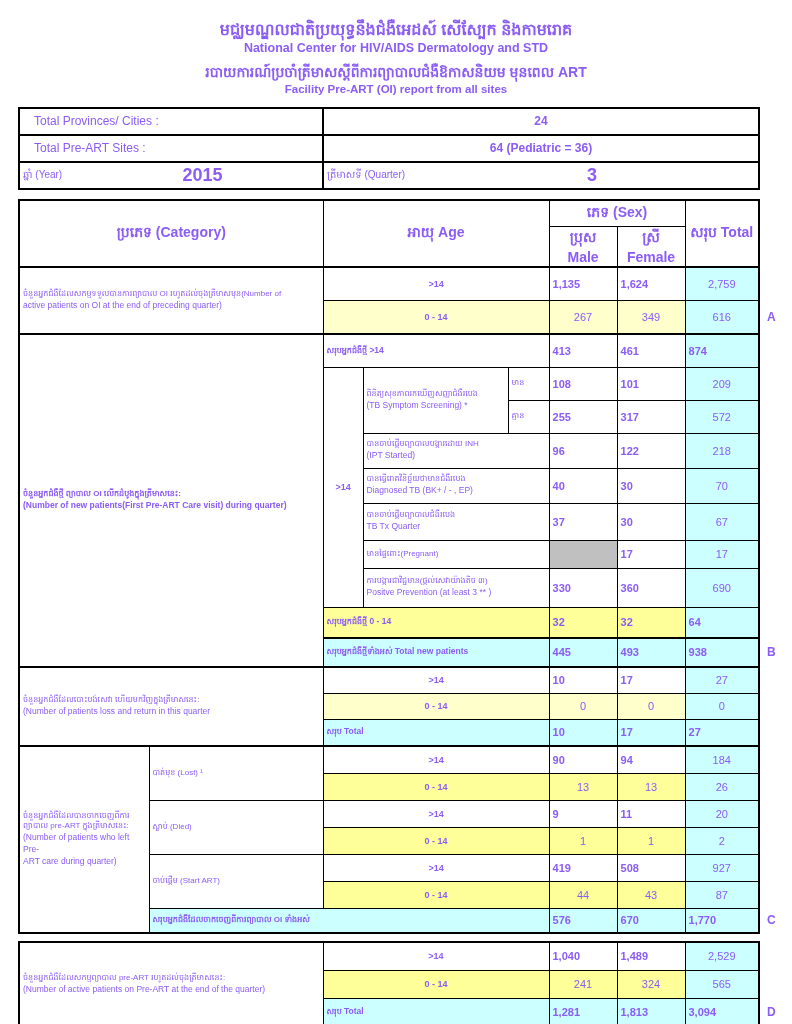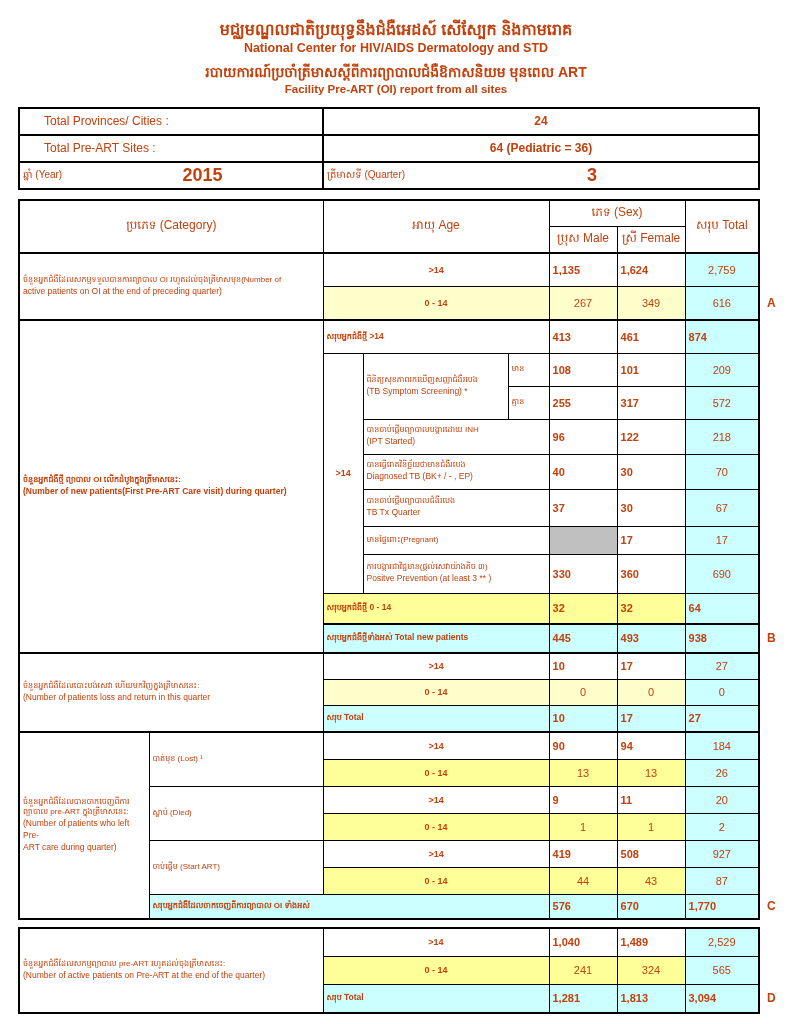--- a/index.html
+++ b/index.html
@@ -1,42 +1,42 @@
 <!DOCTYPE html>
 <html><head>
 <meta charset="utf-8">
 <style>
   html,body { margin:0; padding:0; background:#ffffff; }
   .page {
     position:relative; width:792px; height:1024px; background:#ffffff;
-    font-family:"Liberation Sans", sans-serif; color:#c2410c; overflow:hidden;
+    font-family:"Liberation Sans", sans-serif; color:#8b5cf6; overflow:hidden;
   }
   
   .doc-header { text-align:center; padding-top:20px; line-height:1.25; }
   .title-km   { font-size:16px; font-weight:bold; }
   .title-en   { font-size:12.5px; font-weight:bold; margin-top:1px; }
   .subtitle-km{ font-size:14px; font-weight:bold; margin-top:7px; }
   .subtitle-en{ font-size:11.5px; font-weight:bold; margin-top:1px; }
 
   
   table { border-collapse:collapse; table-layout:fixed; margin-left:18px; width:740px; }
   td { border:1px solid #000; padding:1px 3px; vertical-align:middle; overflow:hidden; }
   .tb-outer { border:2px solid #000; }
   .thick-top td { border-top:2px solid #000; }
 
   .info-table { margin-top:10px; }
   .info-table td { border:2px solid #000; height:23px; font-size:12px; }
-  .info-label { text-align:left; padding-left:24px; }
+  .info-label { text-align:left; padding-left:14px; }
   .info-value { text-align:center; font-weight:bold; }
   .flexcell { display:flex; align-items:center;gap:24px; }
   .flexcell .lbl { font-size:10px; white-space:nowrap; }
   .flexcell .val { flex:1; text-align:center; font-size:18px; font-weight:bold; }
 
   .main-table { margin-top:9px; }
-  .hdr { text-align:center; font-size:12px; font-weight:normal; }
+  .hdr { text-align:center; font-size:14px; font-weight:bold; }
   .num { text-align:left; font-size:11px; font-weight:bold;margin-left:16px; }
   .num-t { text-align:center; font-size:11px; font-weight:normal; }
   .lab { font-size:8px; line-height:1.35; }
   .lab .en { font-size:8.5px; font-weight:bold; }
   .lab .en-n { font-size:8.5px; }
   .age { text-align:center; font-size:9px; font-weight:bold; }
   .bold td, td.bold, .bold .lab, .bold .num-t { font-weight:bold !important; }
 
   .bg-cyan { background:#ccffff; }
   .bg-yel  { background:#ffff99; }

